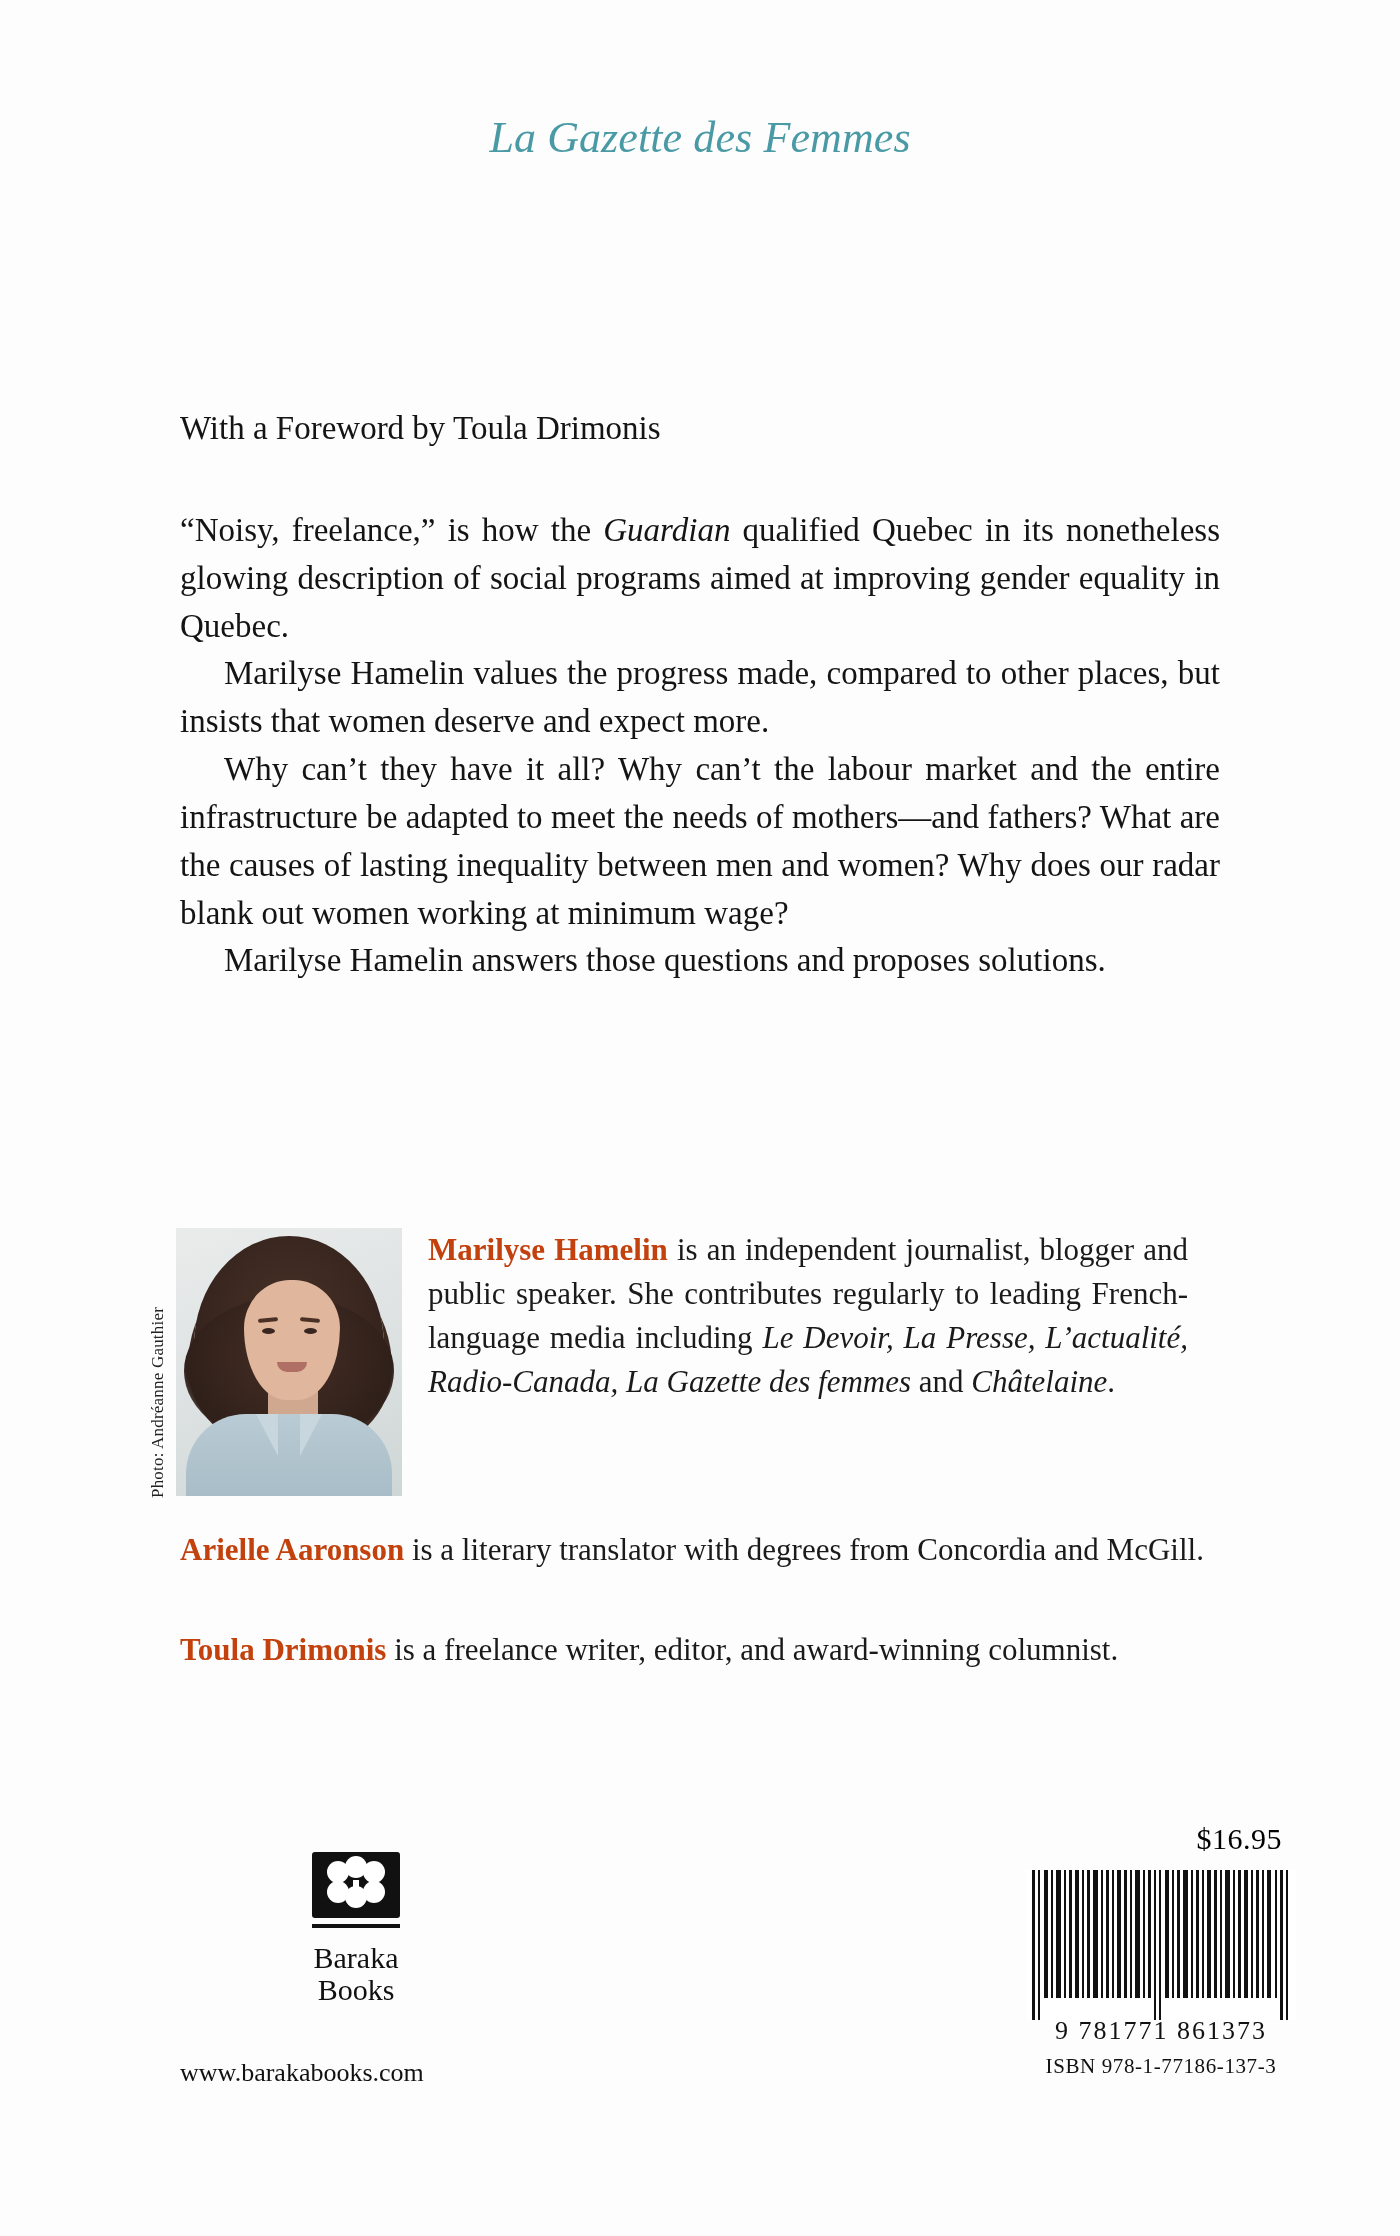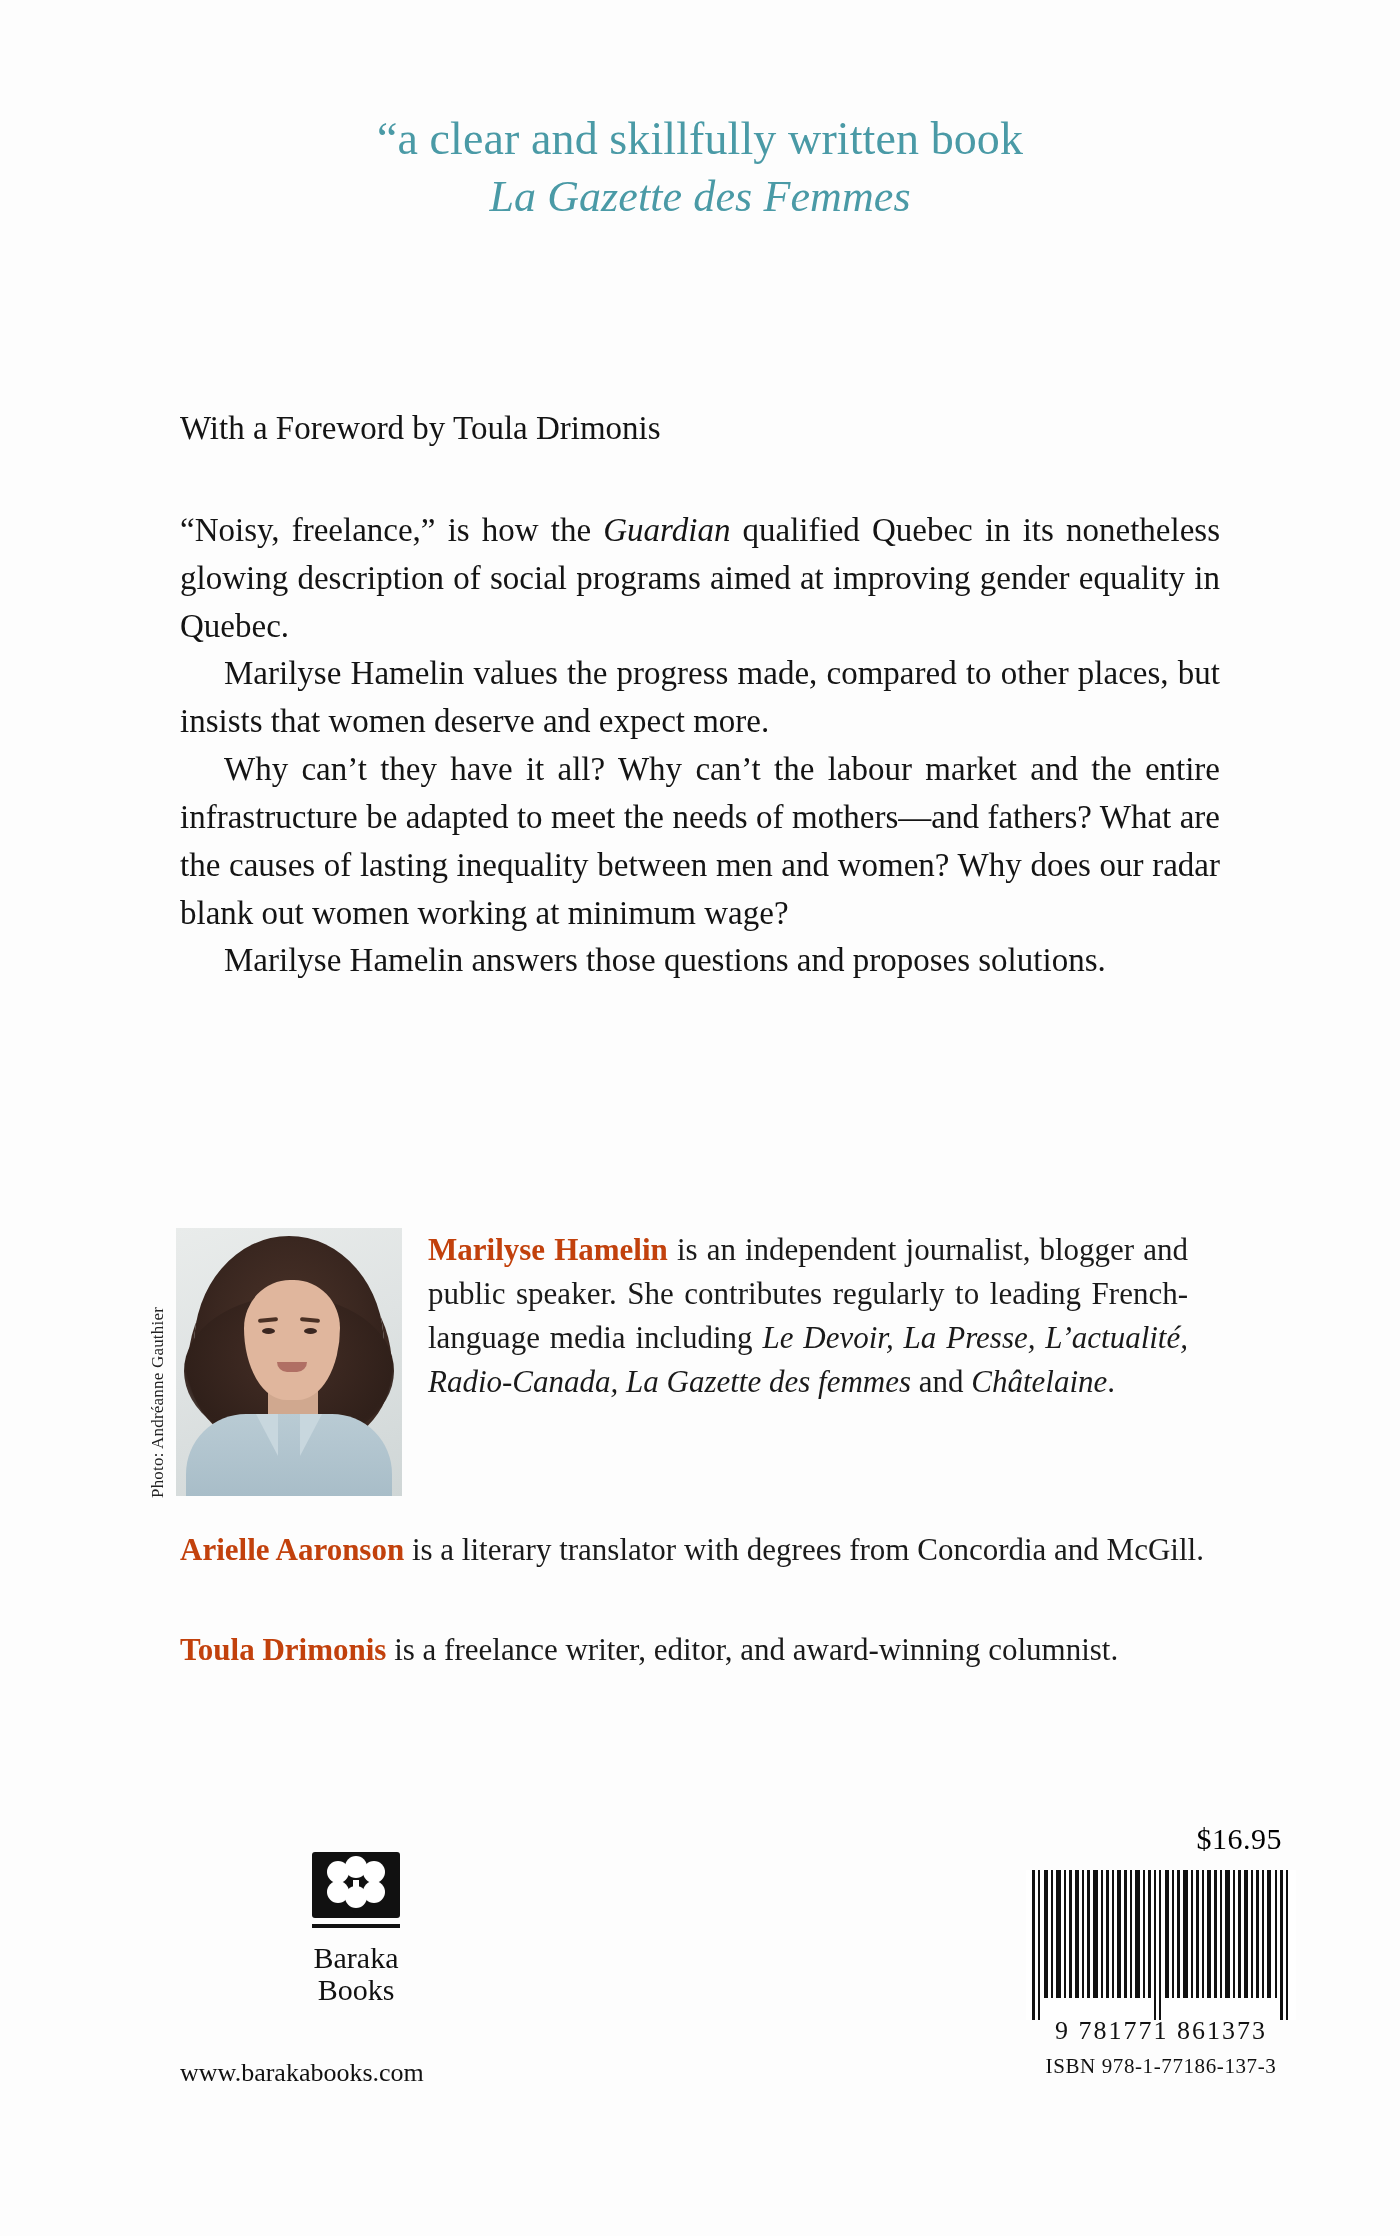--- a/index.html
+++ b/index.html
@@ -246,21 +246,20 @@
     margin-top: 8px;
     color: #111;
   }
 </style>
 </head>
 <body>
 
 <div class="page">
 
   <div class="pullquote">
-    <span class="line">“a clear and skillfully written book</span>
     <span class="source">La Gazette des Femmes</span>
   </div>
 
   <div class="bodyblock">
     <p class="foreword">With a Foreword by Toula Drimonis</p>
 
     <p class="para"><span>“Noisy, freelance,” is how the </span><em>Guardian</em><span> qualified Quebec in its nonetheless glowing description of social programs aimed at improving gender equality in Quebec.</span></p>
 
     <p class="para indent">Marilyse Hamelin values the progress made, compared to other places, but insists that women deserve and expect more.</p>
 

